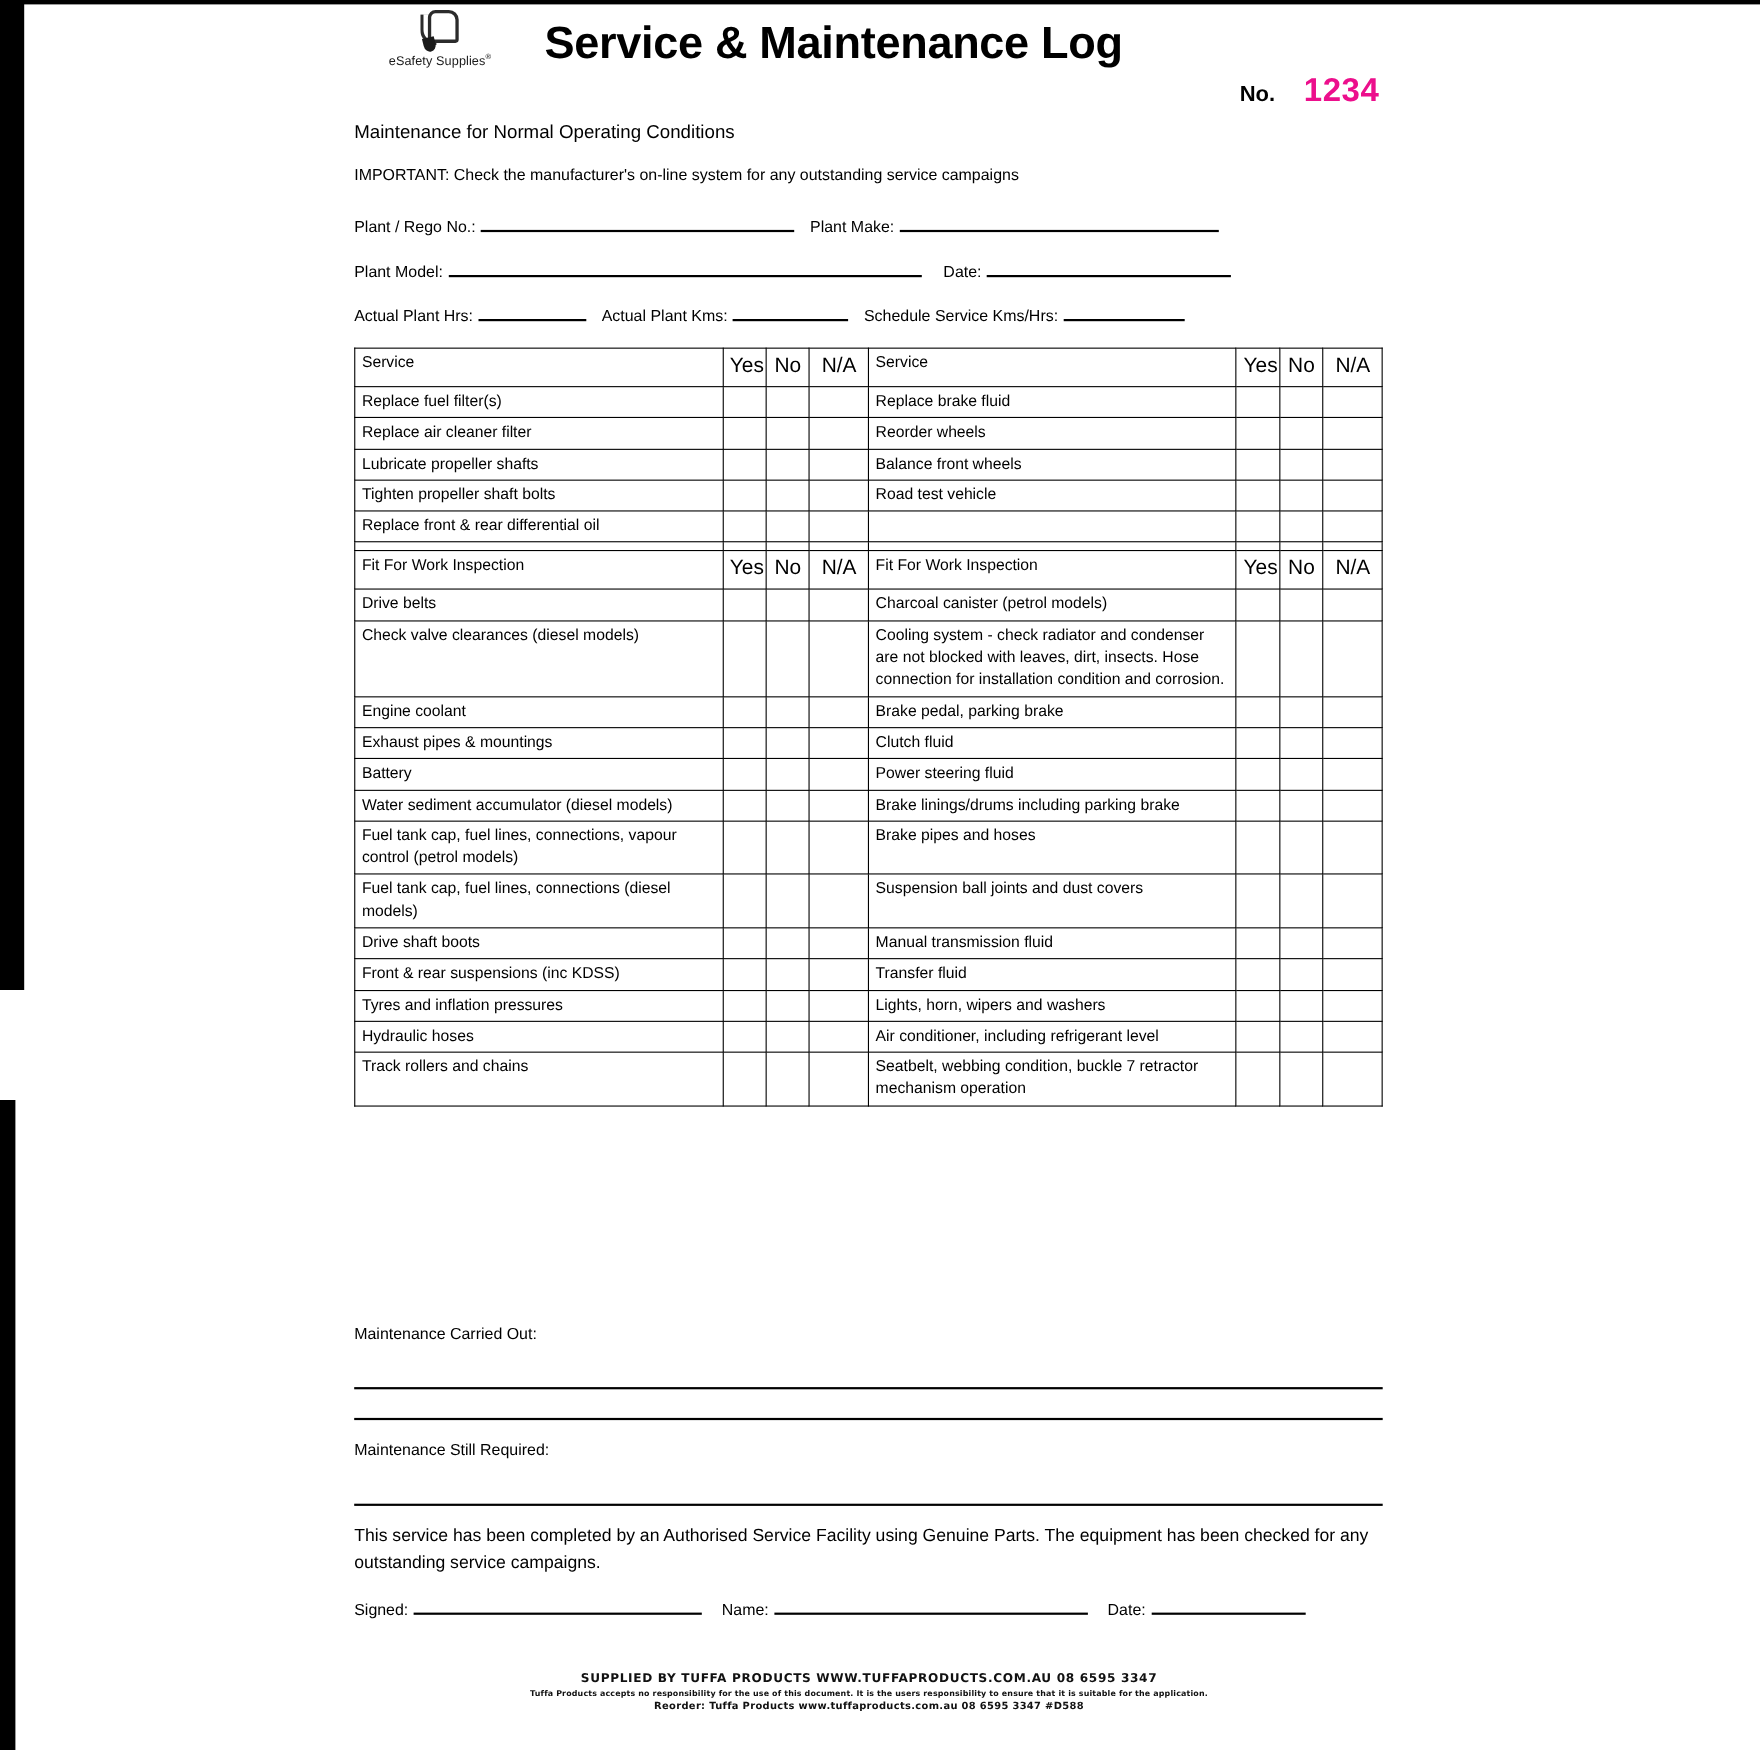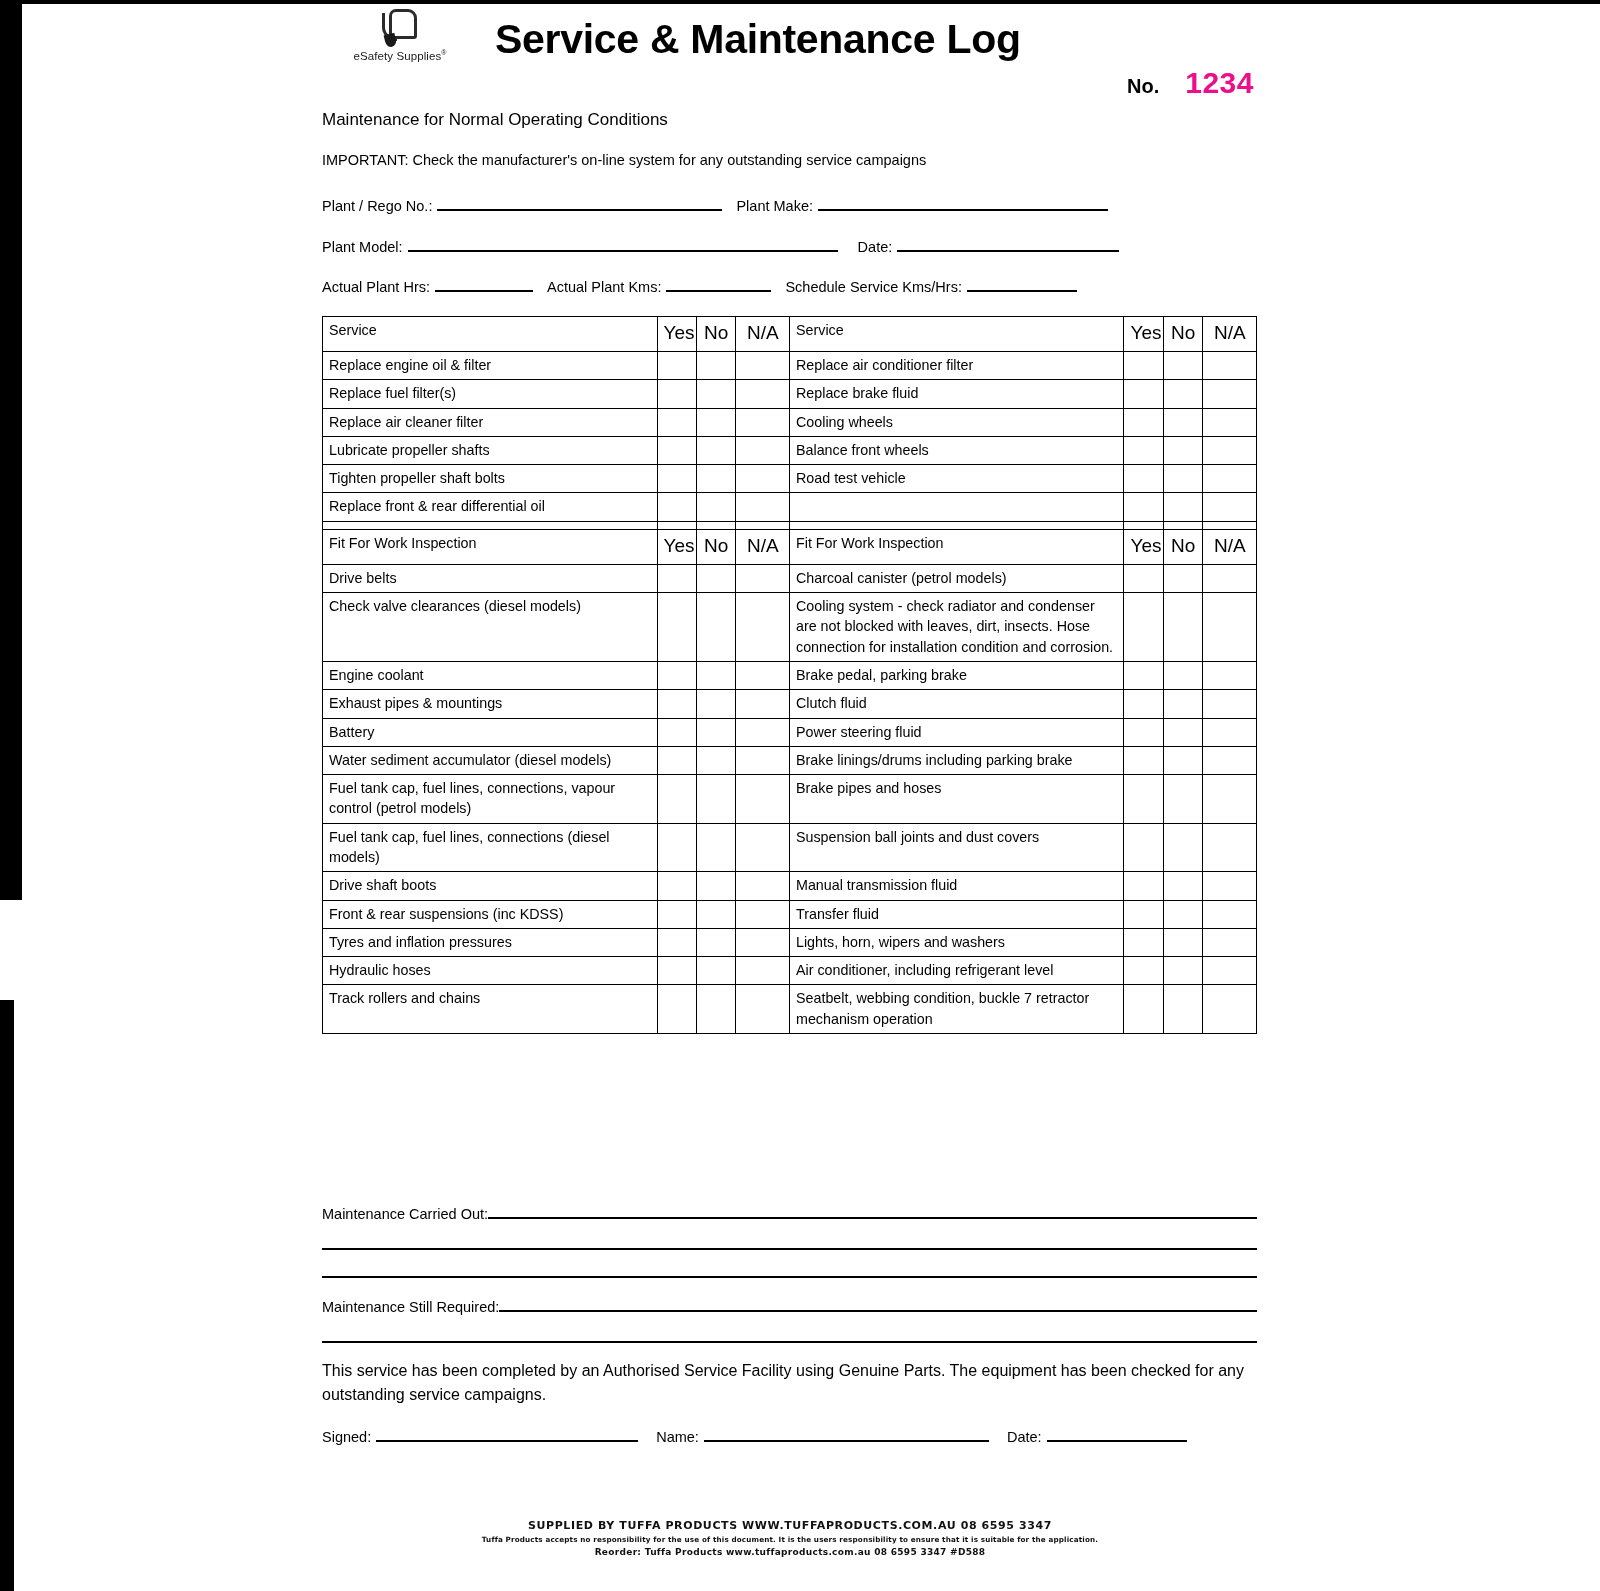--- a/index.html
+++ b/index.html
@@ -143,21 +143,21 @@
     padding-top: 2px; padding-bottom: 3px;
   }
   td.yn, th.yn { text-align: center; }
   .col-desc { width: 186px; }
   .col-yn   { width: 36px; }
 
   
   .bottom { position: absolute; left: 2px; top: 1205px; width: 935px; }
   .line-label {
     font-size: 14.5px;
-    display: flex; align-items: baseline; white-space: nowrap;
+    display: flex; align-items: baseline; white-space: nowrap; flex-direction: column;
   }
   .full-rule {
     border-bottom: 2.4px solid #000;
     height: 14px; flex: 1 1 auto;
   }
   .blank-rule {
     border-bottom: 2.4px solid #000;
     height: 1px; width: 935px;
   }
   .spacer-26 { height: 26px; }
@@ -268,45 +268,35 @@
             <td class="sec-head">Service</td>
             <td class="th-yn yn-head" style="font-size: 19px; text-align: center;">Yes</td>
             <td class="th-yn yn-head" style="font-size: 19px; text-align: center;">No</td>
             <td class="th-yn yn-head" style="font-size: 19px; text-align: center;">N/A</td>
             <td class="sec-head">Service</td>
             <td class="th-yn yn-head" style="font-size: 19px; text-align: center;">Yes</td>
             <td class="th-yn yn-head" style="font-size: 19px; text-align: center;">No</td>
             <td class="th-yn yn-head" style="font-size: 19px; text-align: center;">N/A</td>
           </tr>
           <tr>
-            <td>Replace engine oil &amp; filter</td>
-            <td class="yn"></td>
-            <td class="yn"></td>
-            <td class="yn"></td>
-            <td>Replace air conditioner filter</td>
-            <td class="yn"></td>
-            <td class="yn"></td>
-            <td class="yn"></td>
-          </tr>
-          <tr>
             <td>Replace fuel filter(s)</td>
             <td class="yn"></td>
             <td class="yn"></td>
             <td class="yn"></td>
             <td>Replace brake fluid</td>
             <td class="yn"></td>
             <td class="yn"></td>
             <td class="yn"></td>
           </tr>
           <tr>
             <td>Replace air cleaner filter</td>
             <td class="yn"></td>
             <td class="yn"></td>
             <td class="yn"></td>
-            <td>Cooling wheels</td>
+            <td>Reorder wheels</td>
             <td class="yn"></td>
             <td class="yn"></td>
             <td class="yn"></td>
           </tr>
           <tr>
             <td>Lubricate propeller shafts</td>
             <td class="yn"></td>
             <td class="yn"></td>
             <td class="yn"></td>
             <td>Balance front wheels</td>

